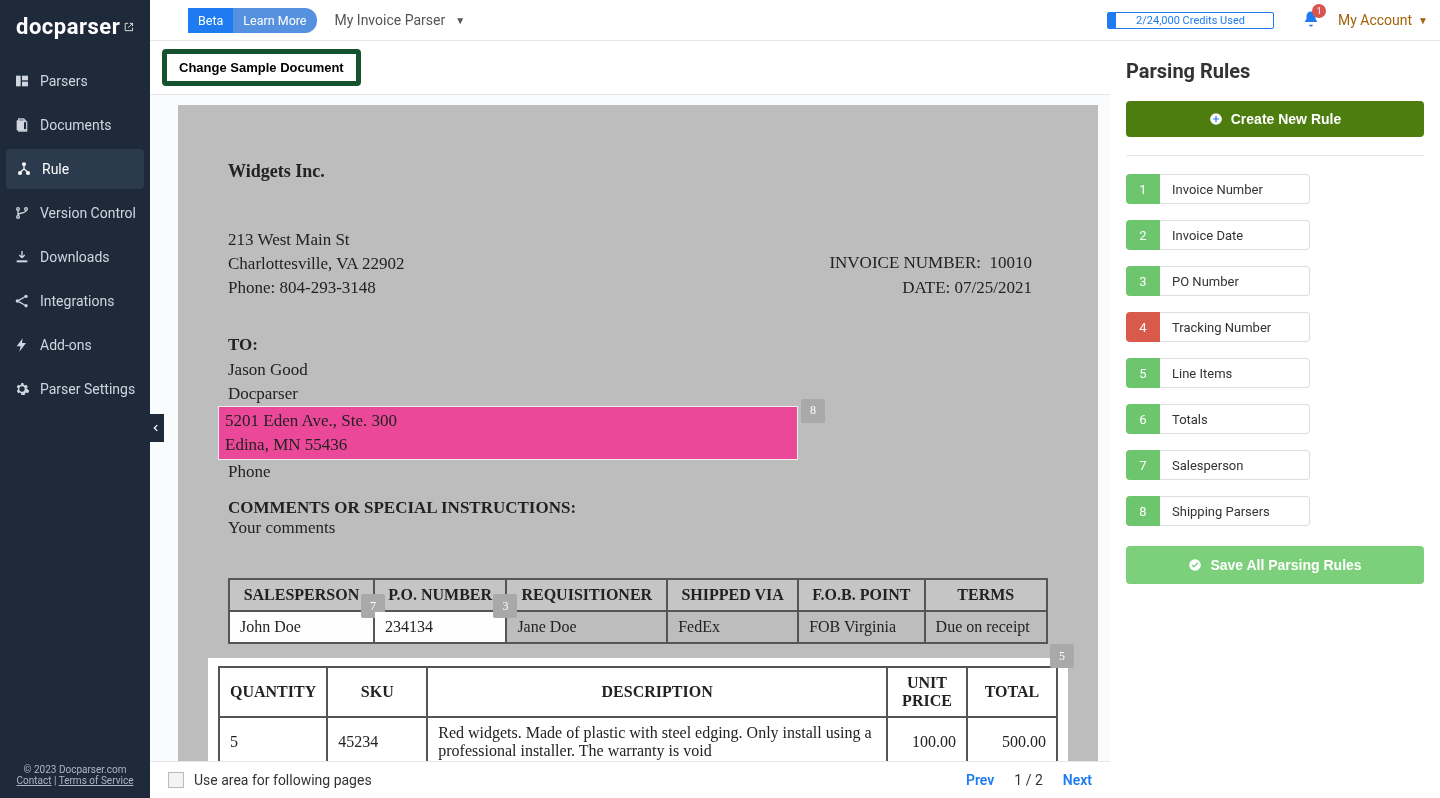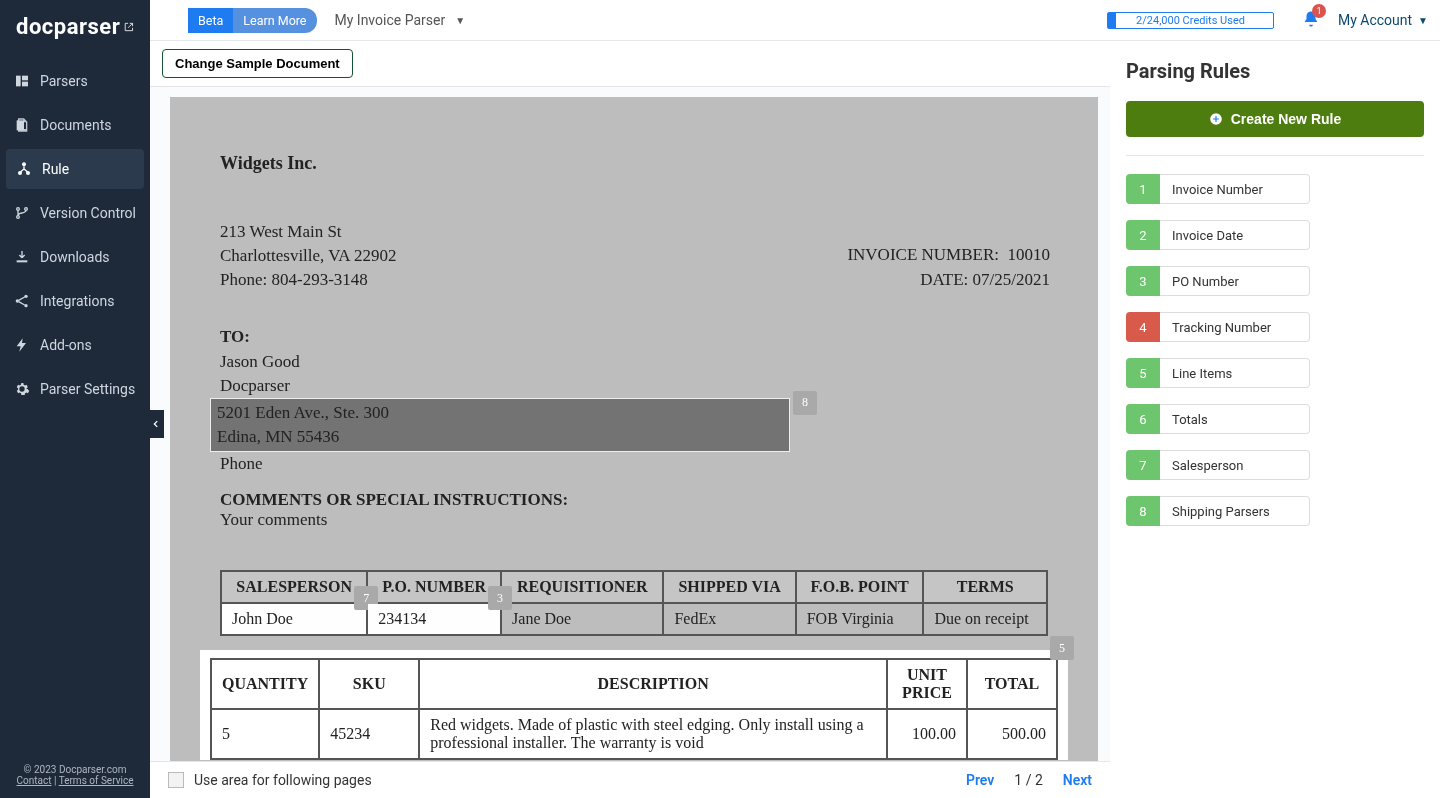--- a/index.html
+++ b/index.html
@@ -21,39 +21,39 @@
 .beta-badge .b { background: #1e7cf0; color: #fff; padding: 5px 10px; }
 .beta-badge .lm { background: #5691e0; color: #fff; padding: 5px 10px; }
 .parser-dd { margin-left: 18px; font-size: 14px; color: #555; display: flex; align-items: center; gap: 10px; cursor: pointer; }
 .parser-dd .caret { font-size: 10px; }
 .topbar-spacer { flex: 1; }
 .credits { border: 1px solid #1e7cf0; color: #1e7cf0; font-size: 11px; padding: 1px 28px; border-radius: 2px; position: relative; }
 .credits::before { content:""; position:absolute; left:0; top:0; bottom:0; width: 8px; background:#1e7cf0; }
 .bell { position: relative; margin: 0 18px 0 28px; cursor: pointer; }
 .bell svg { width: 18px; height: 18px; color: #1e7cf0; }
 .bell-badge { position: absolute; top: -6px; right: -6px; background: #d9534f; color: #fff; border-radius: 50%; width: 14px; height: 14px; font-size: 9px; display: flex; align-items: center; justify-content: center; }
-.account { font-size: 14px; color: #0c4a6e; cursor: pointer; display: flex; align-items: center; gap: 6px; }
+.account { font-size: 14px; color: #a16207; cursor: pointer; display: flex; align-items: center; gap: 6px; }
 
 .workarea { flex: 1; display: flex; background: #fafbfc; overflow: hidden; }
 .doc-col { flex: 1; display: flex; flex-direction: column; position: relative; }
 .toolbar { background: #fff; border-bottom: 1px solid #e3e6ea; padding: 8px 12px; }
-.change-doc { border: 1px solid #14532d; background: #fff; padding: 6px 12px; border-radius: 4px; font-weight: 600; font-size: 13px; cursor: pointer; }
-.doc-wrap { flex: 1; padding: 10px 12px 0 20px; overflow: hidden; position: relative; }
+.change-doc { border: 5px solid #14532d; background: #fff; padding: 6px 12px; border-radius: 4px; font-weight: 600; font-size: 13px; cursor: pointer; }
+.doc-wrap { flex: 1; padding: 10px 12px 0 28px; overflow: hidden; position: relative; }
 .doc-page { background: #bdbdbd; width: 100%; height: 100%; position: relative; font-family: Georgia, 'Times New Roman', serif; color: #222; }
 .doc-page .inner { position: absolute; inset: 0; padding: 56px 50px 0 50px; }
 .company { font-weight: 700; font-size: 18px; }
 .invoice-title { position: absolute; top: 56px; right: 50px; font-size: 32px; font-weight: 700; color: #333; letter-spacing: 1px; }
 .addr { margin-top: 46px; font-size: 17px; line-height: 1.4; }
-.invnum { position: absolute; right: 48px; top: 146px; font-size: 17px; text-align: right; line-height: 1.45; }
+.invnum { position: absolute; right: 66px; top: 146px; font-size: 17px; text-align: right; line-height: 1.45; }
 .to-block { margin-top: 34px; font-size: 17px; line-height: 1.42; }
 .to-block .label { font-weight: 700; }
 .comments { margin-top: 14px; font-size: 17px; }
 .comments .head { font-weight: 700; }
 
-.highlight { background: #737373; border: 1px solid #eee; }
+.highlight { background: #ec4899; border: 1px solid #eee; }
 .hl-tag { position: absolute; background: #a9a9a9; color: #fff; font-size: 12px; width: 24px; height: 24px; display: flex; align-items: center; justify-content: center; border-radius: 2px; }
 
 
 .tbl1 { margin-top: 40px; border-collapse: collapse; width: 100%; font-family: Georgia, serif; font-size: 16px; }
 .tbl1 th, .tbl1 td { border: 2px solid #555; padding: 6px 10px; text-align: left; }
 .tbl1 th { background: #c5c5c5; font-weight: 700; text-align: center; }
 
 .tbl2-wrap { background: #fff; margin-top: 14px; padding: 8px 10px 0 10px; }
 .tbl2 { border-collapse: collapse; width: 100%; font-family: Georgia, serif; font-size: 16px; }
 .tbl2 th, .tbl2 td { border: 2px solid #555; padding: 6px 10px; }
@@ -329,16 +329,23 @@
             </div>
           <div class="rule">
               <span class="rule-num green">7</span>
               <span class="rule-label">Salesperson</span>
             </div>
           <div class="rule">
               <span class="rule-num green">8</span>
               <span class="rule-label">Shipping Parsers</span>
             </div>
         </div>
+        <button class="save-rules">
+          <svg width="14" height="14" viewBox="0 0 24 24" fill="currentColor">
+              <circle cx="12" cy="12" r="10" fill="#fff"></circle>
+              <path d="M7 12l3 3 7-7" stroke="#7cd07c" stroke-width="2.5" fill="none"></path>
+            </svg>
+          <span>Save All Parsing Rules</span>
+        </button>
       </aside>
     </div>
   </div>
 </div>
 
 </body></html>

